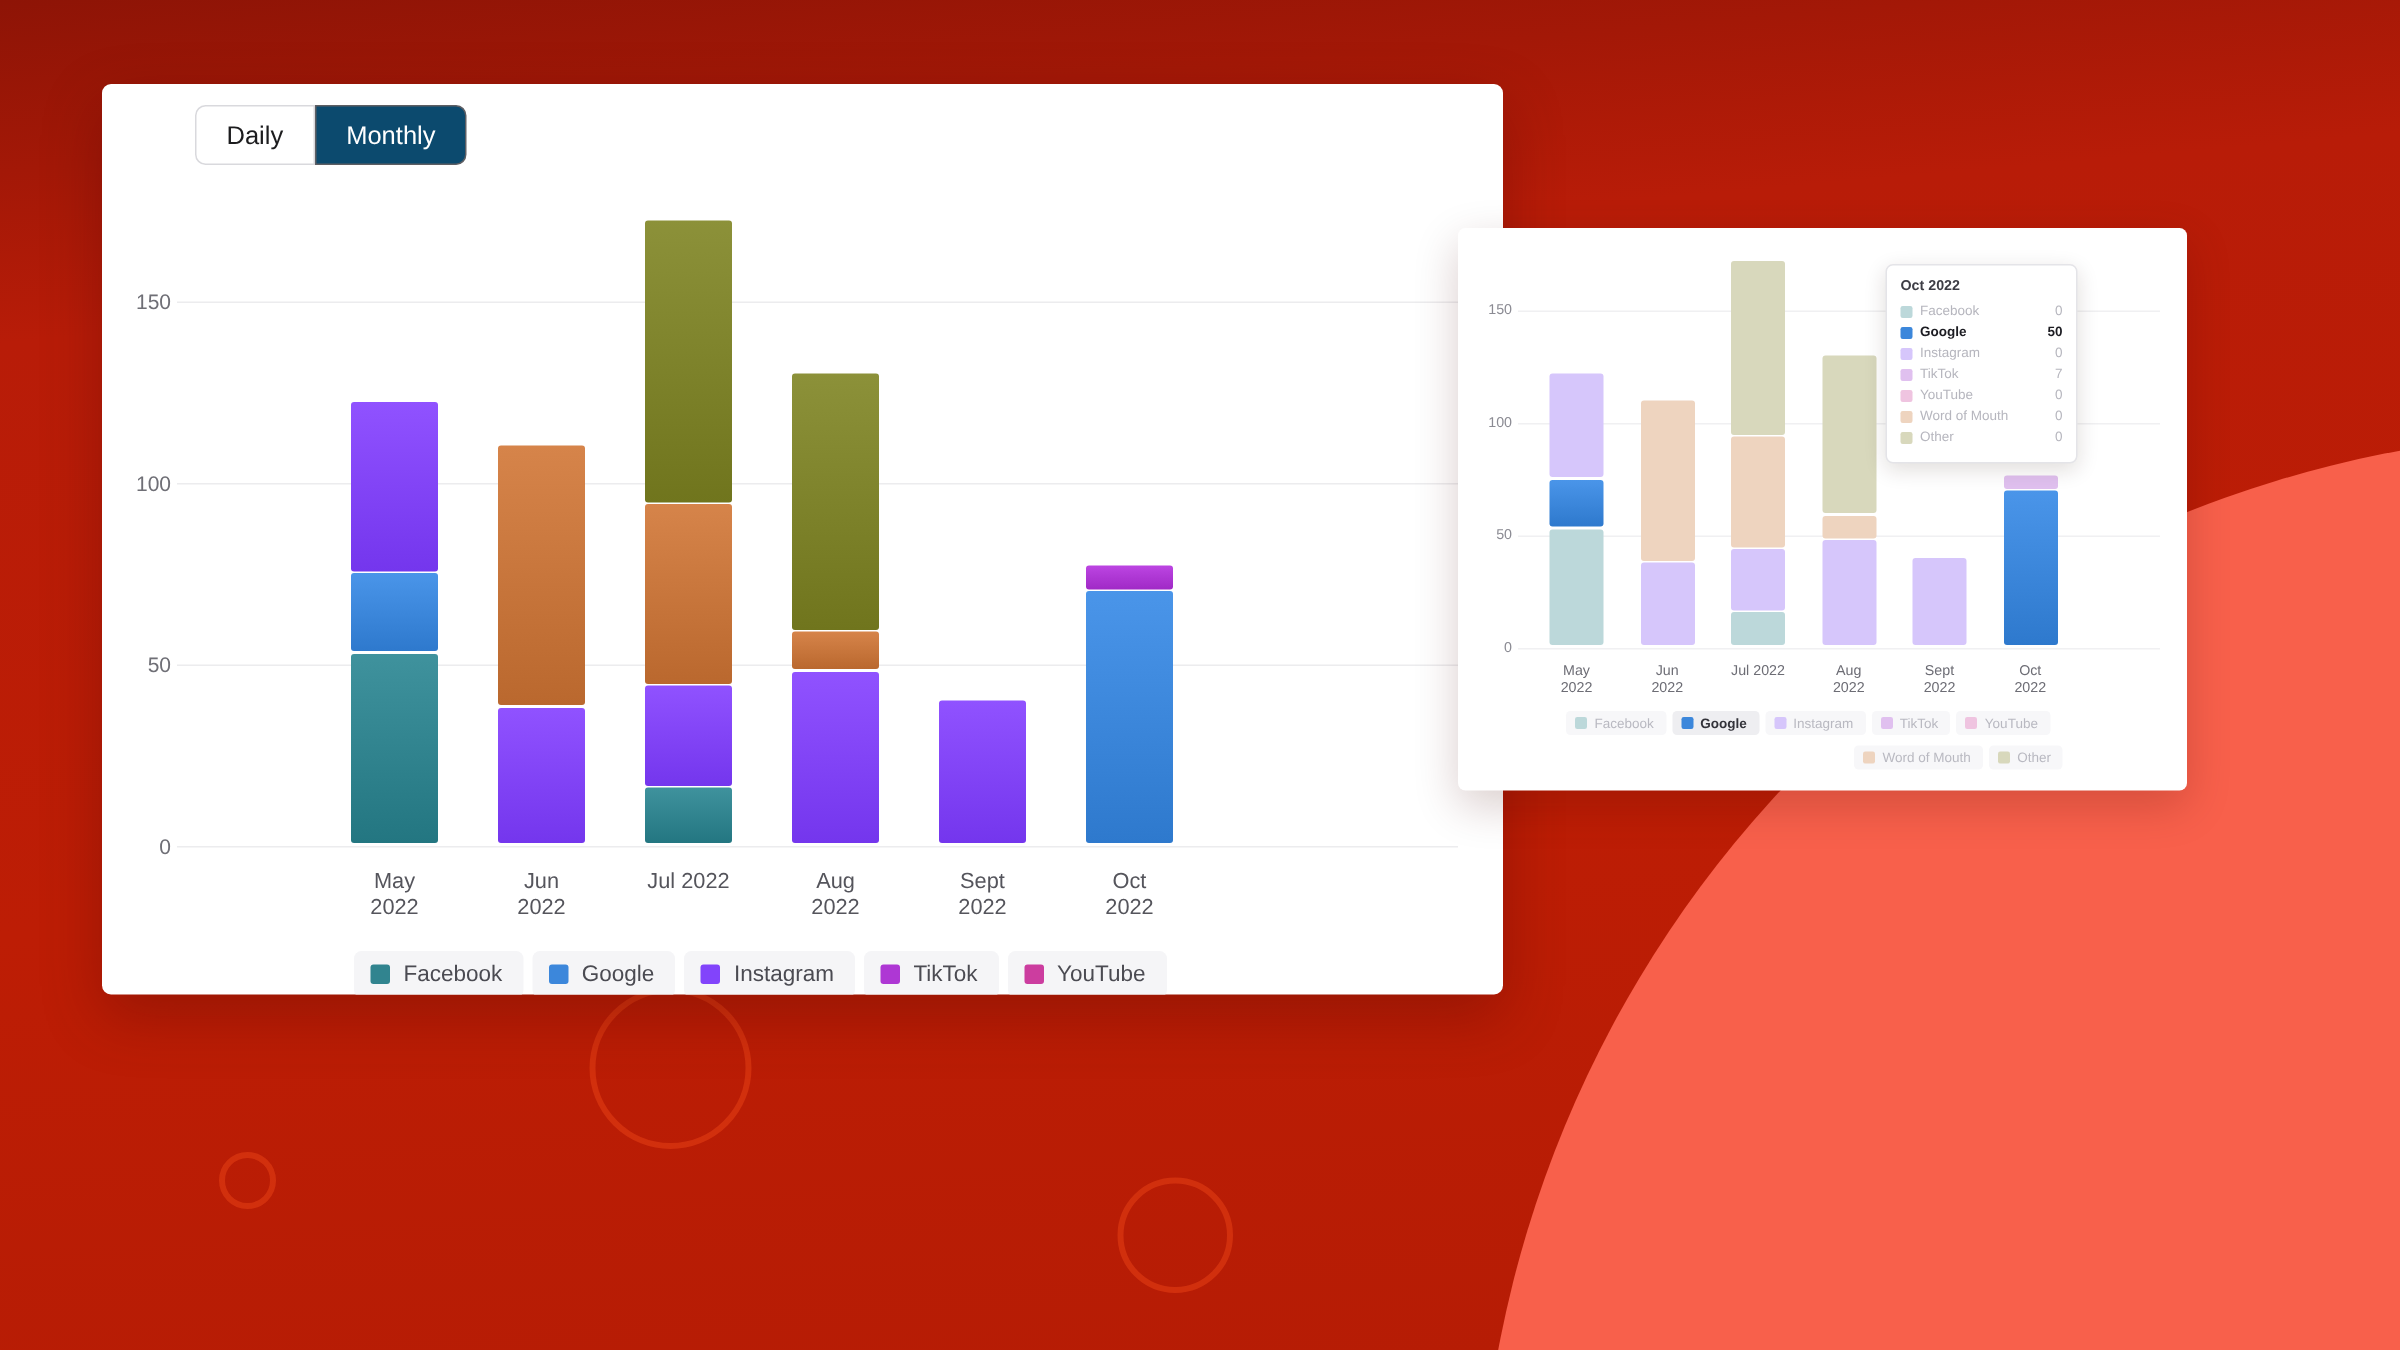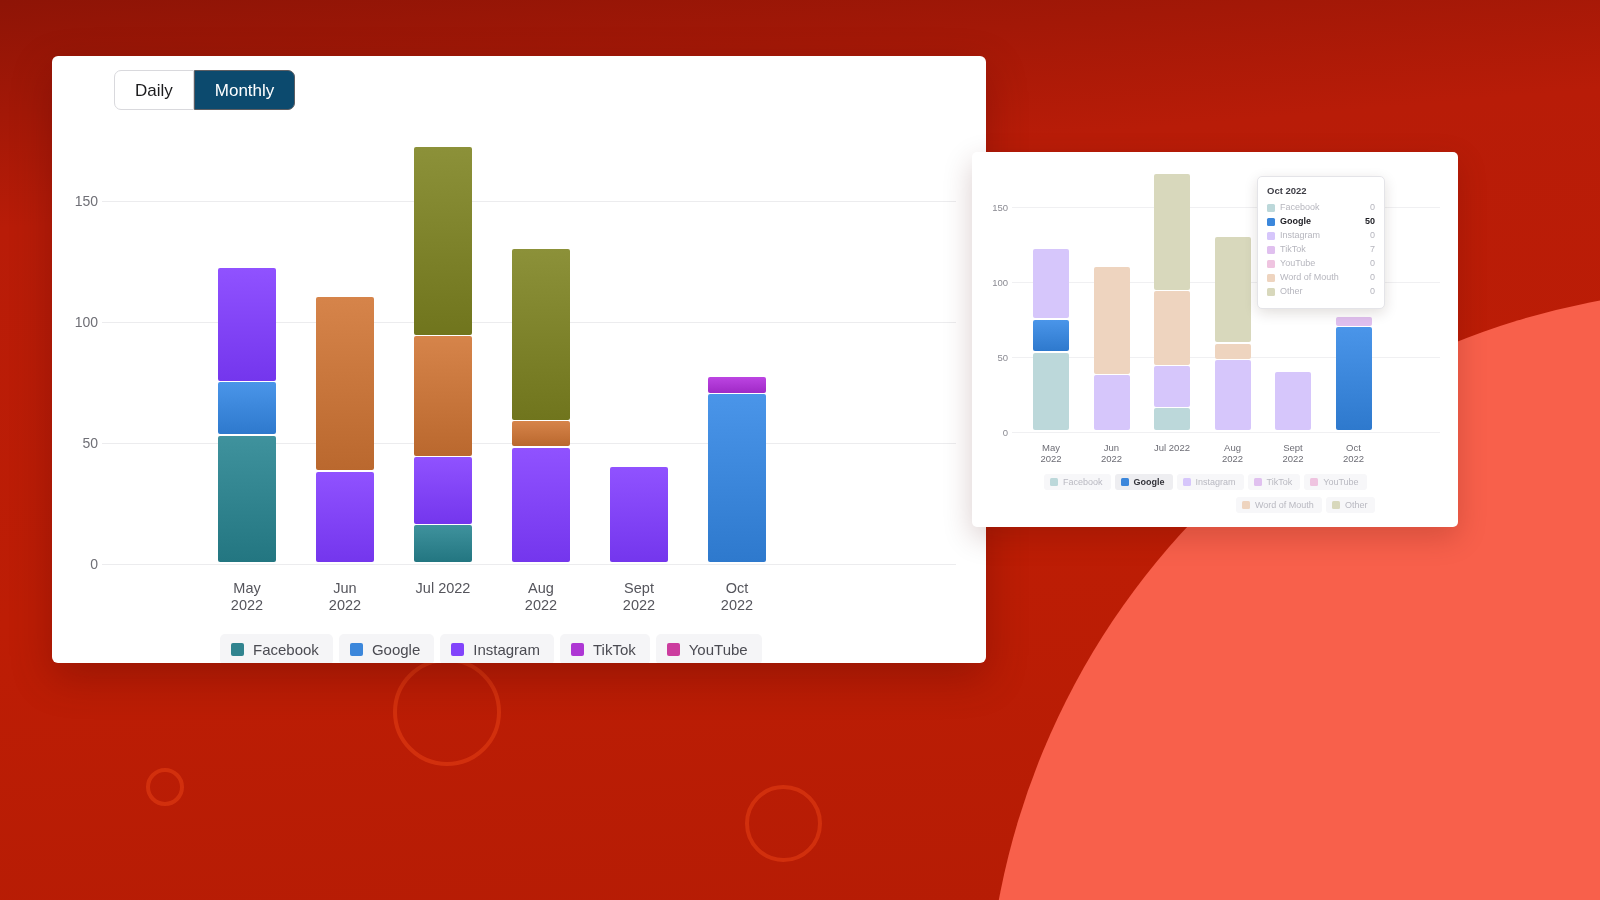--- a/index.html
+++ b/index.html
@@ -45,21 +45,21 @@
     font-size: 62px;
     font-weight: bold;
     line-height: 1.22;
     letter-spacing: -0.5px;
     text-shadow: 0 3px 10px rgba(120,18,6,0.35);
   }
 
   
   .card-main {
     position: absolute;
-    left: 52px; top: 56px;
+    left: 68px; top: 56px;
     width: 934px; height: 607px;
     background: #ffffff;
     border-radius: 6px;
     box-shadow: 0 14px 40px rgba(70,8,2,0.30);
     overflow: hidden;
   }
 
   .seg-group {
     position: absolute;
     display: flex;

